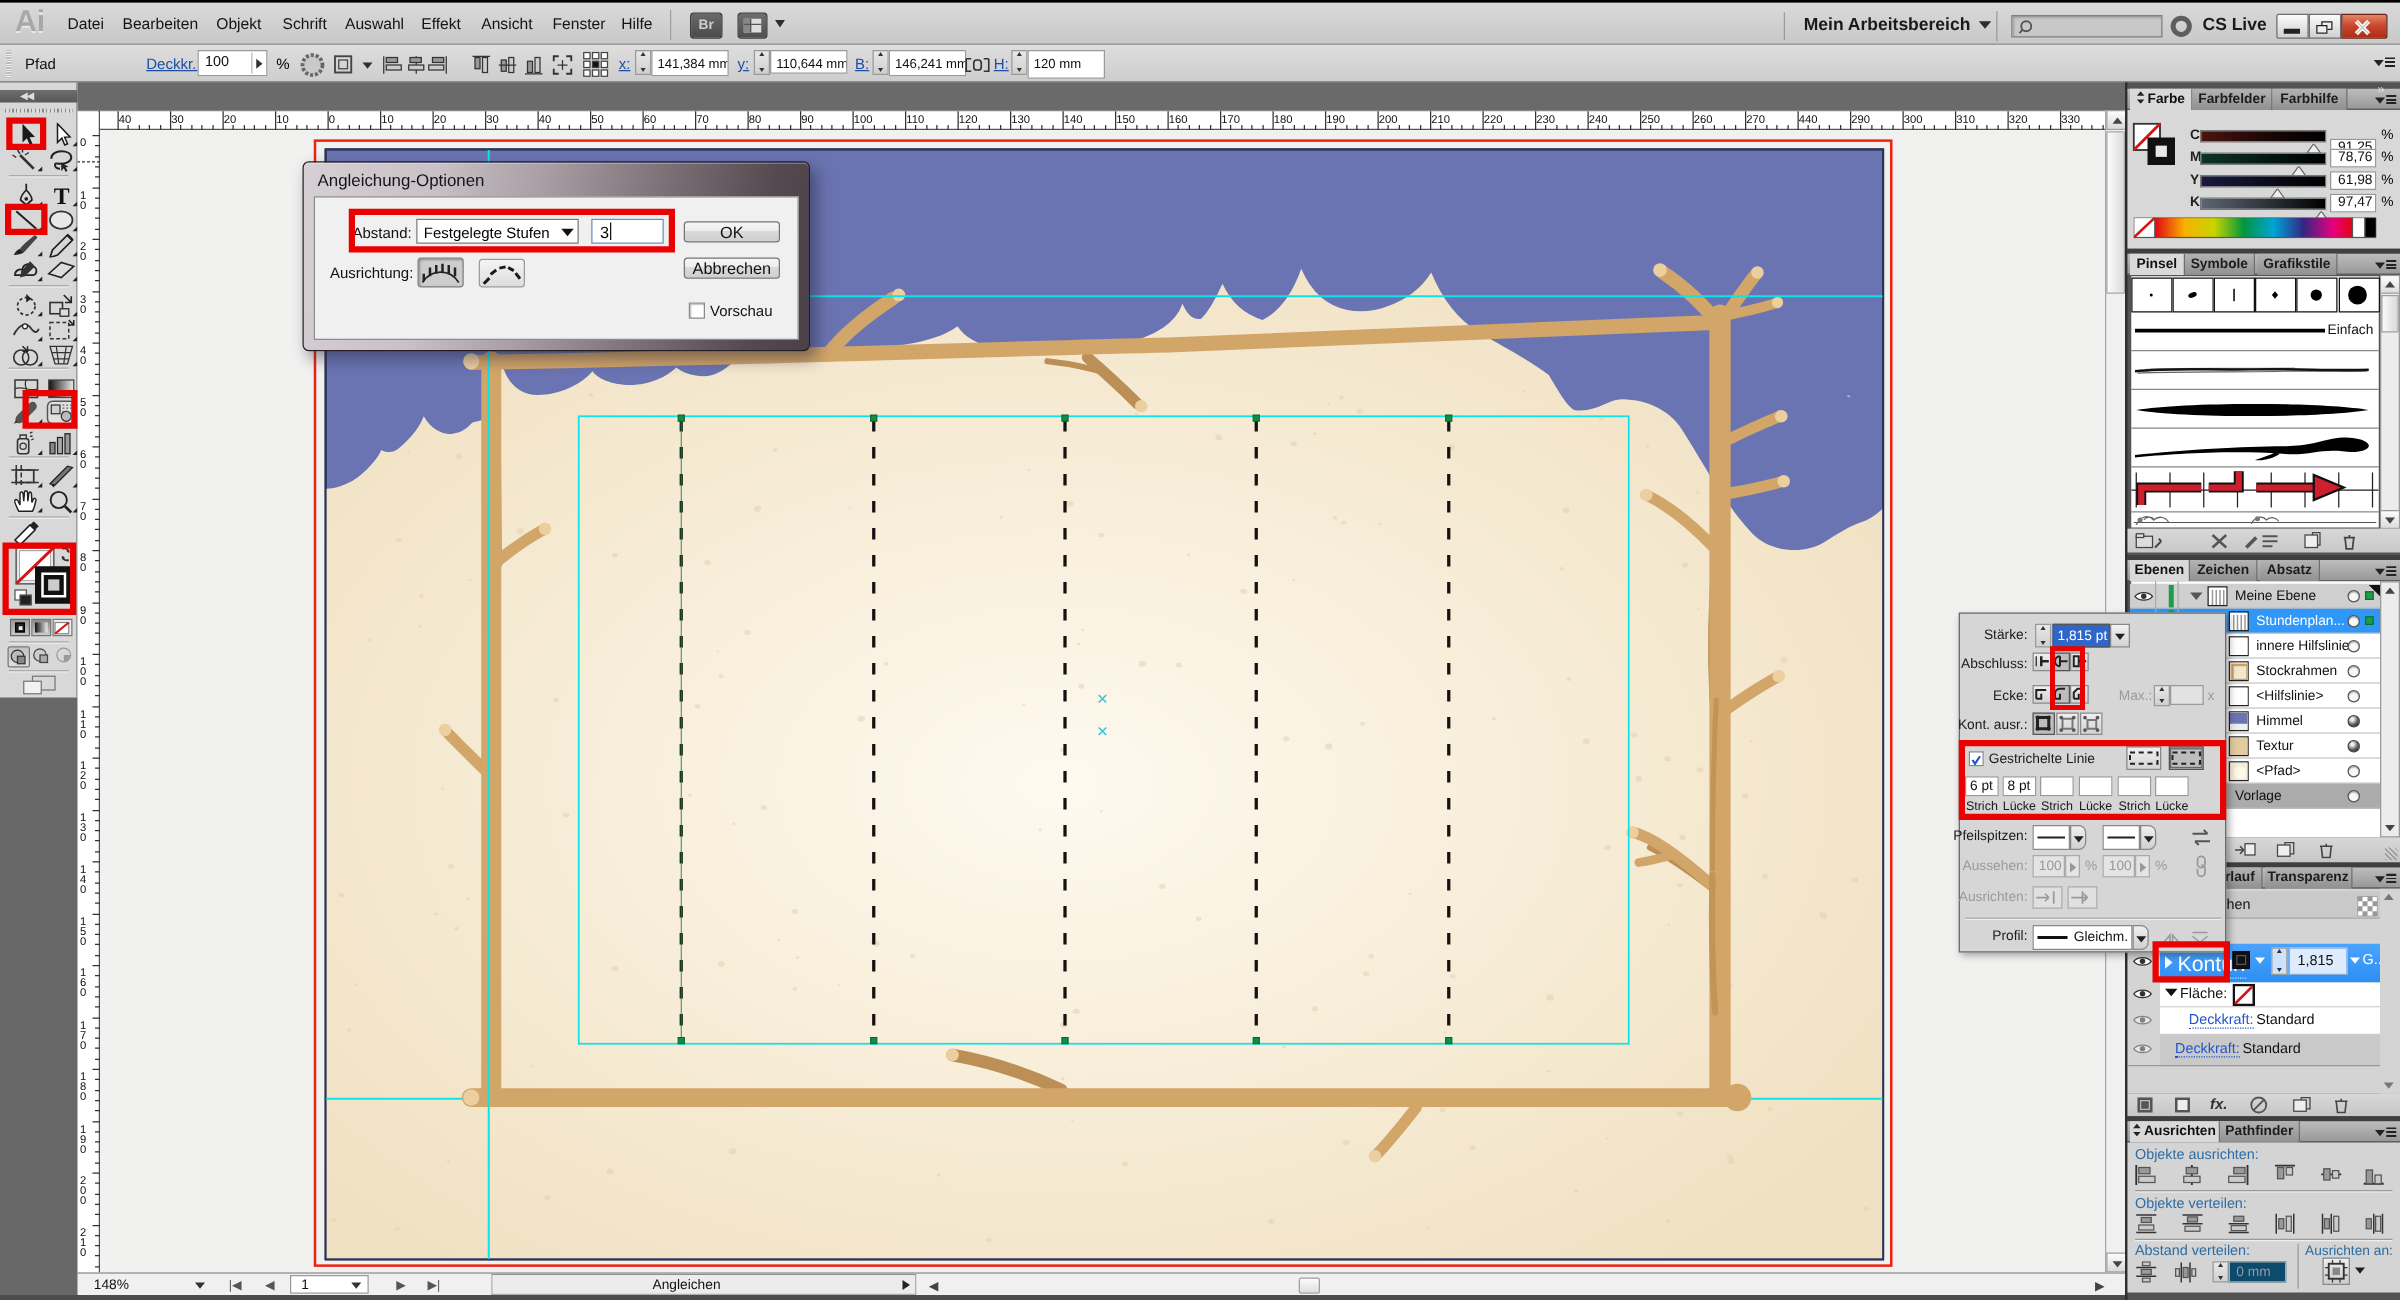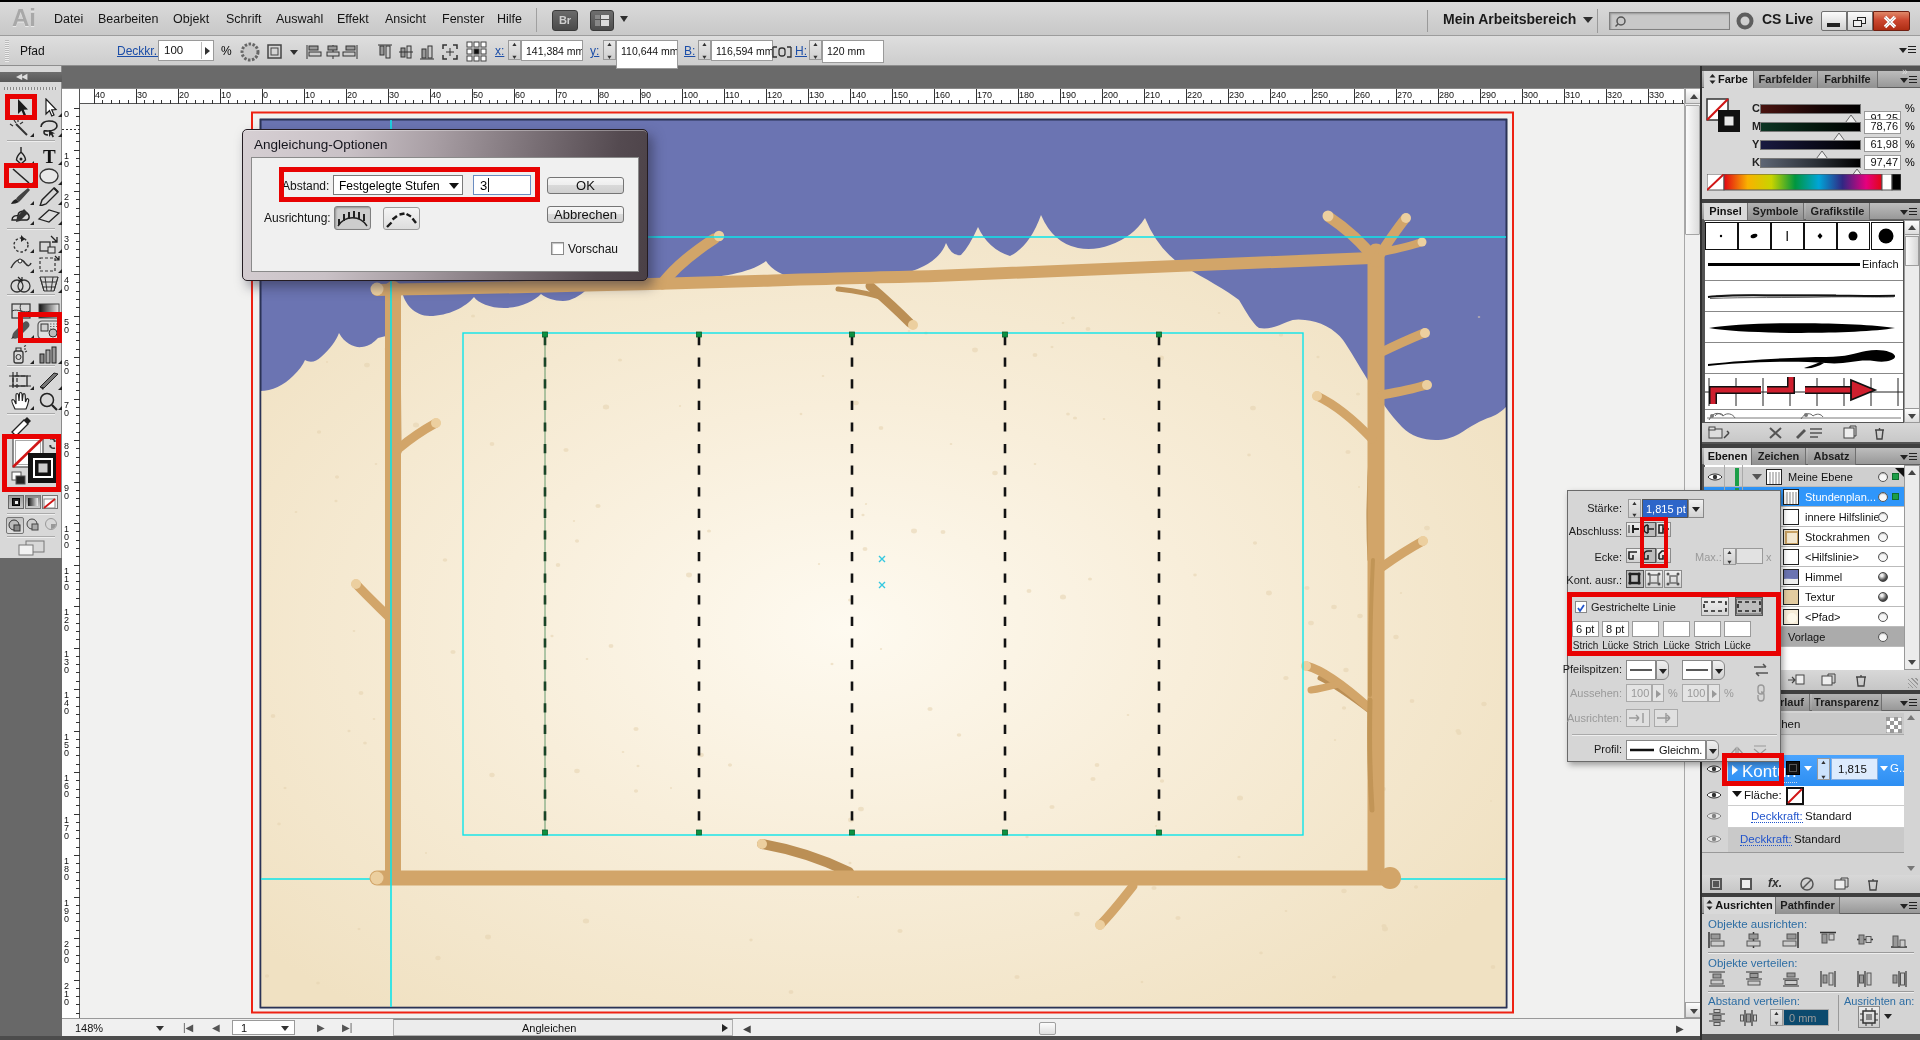--- a/index.html
+++ b/index.html
@@ -170,24 +170,24 @@
           <rect x="1" y="15" width="5" height="5"></rect>
           <rect x="8" y="15" width="5" height="5"></rect>
           <rect x="15" y="15" width="5" height="5"></rect>
         </g>
     </svg>
     <div class="bluelbl" style="left:495px;top:8px;">x:</div>
     <div class="spin" style="left:508px;top:4px;"></div>
     <div class="cfield" style="left:521px;top:4px;width:62px;height:21px;padding:4px 0 0 4px;">141,384 mm</div>
     <div class="bluelbl" style="left:590px;top:8px;">y:</div>
     <div class="spin" style="left:603px;top:4px;"></div>
-    <div class="cfield" style="left:616px;top:4px;width:62px;height:29px;padding:4px 0 0 4px;">110,644 mm</div>
+    <div class="cfield" style="left:616px;top:4px;width:62px;height:19px;padding:4px 0 0 4px;">110,644 mm</div>
     <div class="bluelbl" style="left:684px;top:8px;">B:</div>
     <div class="spin" style="left:698px;top:4px;"></div>
-    <div class="cfield" style="left:711px;top:4px;width:62px;height:21px;padding:4px 0 0 4px;">116,594 mm</div>
+    <div class="cfield" style="left:711px;top:4px;width:62px;height:21px;padding:4px 0 0 4px;">146,241 mm</div>
     <svg class="abs" style="left:772px;top:7px;" width="20" height="18">
         <g fill="none" stroke="#333" stroke-width="1.3">
           <path d="M1 4 h4 M1 4 v10 h4 M15 4 h4 M19 4 v10 h-4"></path>
           <rect x="7" y="5" width="6" height="8" rx="2.5"></rect>
         </g>
       </svg>
     <div class="bluelbl" style="left:795px;top:8px;">H:</div>
     <div class="spin" style="left:809px;top:4px;"></div>
     <div class="cfield" style="left:822px;top:4px;width:62px;height:21px;padding:4px 0 17px 4px;">120 mm</div>
     <div class="pmenu" style="top:10px;right:5px;"></div>
@@ -579,21 +579,21 @@
       <div class="abs" style="left:1282.4px;top:11px;width:1px;height:4px;background:#333;"></div>
       <div class="abs" style="left:1290.8px;top:11px;width:1px;height:4px;background:#333;"></div>
       <div class="abs" style="left:1299.2px;top:11px;width:1px;height:4px;background:#333;"></div>
       <div class="abs" style="left:1307.6px;top:11px;width:1px;height:4px;background:#333;"></div>
       <div class="abs" style="left:1317px;top:1px;font-size:9px;color:#111;">270</div>
       <div class="abs" style="left:1316px;top:0;width:1px;height:15px;background:#333;"></div>
       <div class="abs" style="left:1324.4px;top:11px;width:1px;height:4px;background:#333;"></div>
       <div class="abs" style="left:1332.8px;top:11px;width:1px;height:4px;background:#333;"></div>
       <div class="abs" style="left:1341.2px;top:11px;width:1px;height:4px;background:#333;"></div>
       <div class="abs" style="left:1349.6px;top:11px;width:1px;height:4px;background:#333;"></div>
-      <div class="abs" style="left:1359px;top:1px;font-size:9px;color:#111;">280</div>
+      <div class="abs" style="left:1359px;top:1px;font-size:9px;color:#111;">440</div>
       <div class="abs" style="left:1358px;top:0;width:1px;height:15px;background:#333;"></div>
       <div class="abs" style="left:1366.4px;top:11px;width:1px;height:4px;background:#333;"></div>
       <div class="abs" style="left:1374.8px;top:11px;width:1px;height:4px;background:#333;"></div>
       <div class="abs" style="left:1383.2px;top:11px;width:1px;height:4px;background:#333;"></div>
       <div class="abs" style="left:1391.6px;top:11px;width:1px;height:4px;background:#333;"></div>
       <div class="abs" style="left:1401px;top:1px;font-size:9px;color:#111;">290</div>
       <div class="abs" style="left:1400px;top:0;width:1px;height:15px;background:#333;"></div>
       <div class="abs" style="left:1408.4px;top:11px;width:1px;height:4px;background:#333;"></div>
       <div class="abs" style="left:1416.8px;top:11px;width:1px;height:4px;background:#333;"></div>
       <div class="abs" style="left:1425.2px;top:11px;width:1px;height:4px;background:#333;"></div>

